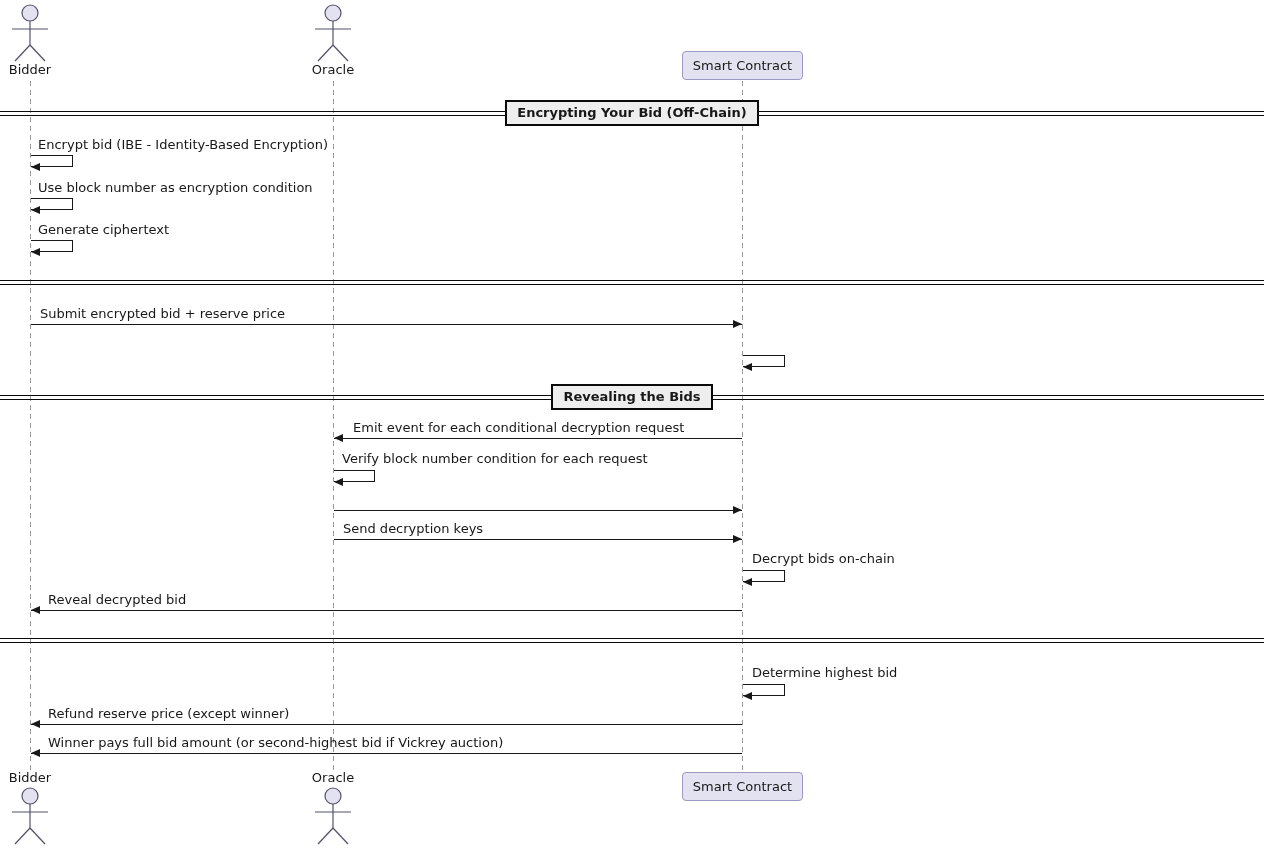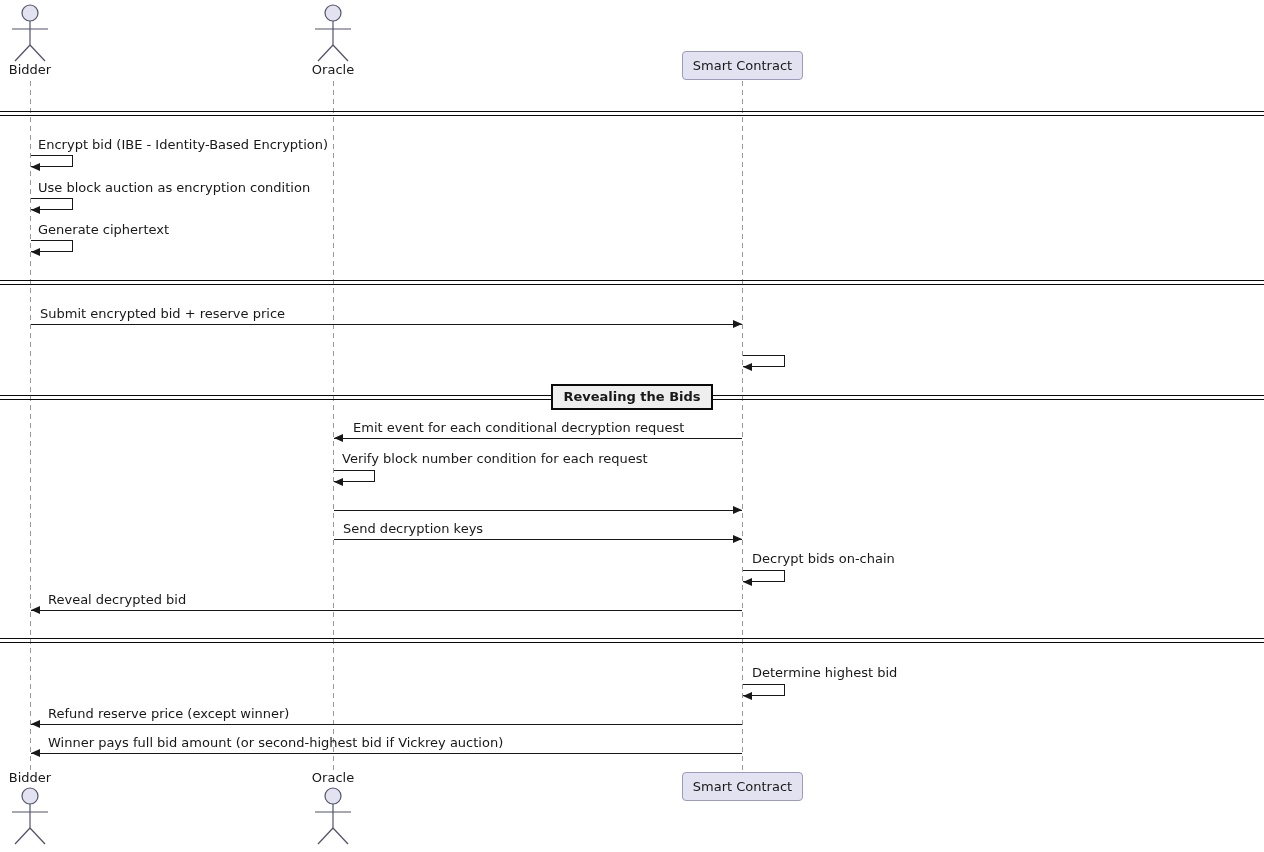--- a/index.html
+++ b/index.html
@@ -87,30 +87,33 @@
     </svg>
     <div class="actor-label">Oracle</div>
   </div>
 
   <div class="participant" style="left:682px; top:51px; width:121px; height:29px">
     <span>Smart Contract</span>
   </div>
 
   <div class="divider-line" style="top:111px"></div>
   <div class="divider-line" style="top:115px"></div>
+  <div class="divider-box" style="top:100px">
+    <span>Encrypting Your Bid (Off-Chain)</span>
+  </div>
 
   <div class="msg-label" style="left:38px; top:138px">Encrypt bid (IBE - Identity-Based Encryption)</div>
   <div class="sm" style="left:31px; top:155px; width:42px; height:12px">
     <div class="t"></div>
       <div class="r"></div>
       <div class="b"></div>
       <div class="h"></div>
   </div>
 
-  <div class="msg-label" style="left:38px; top:181px">Use block auction as encryption condition</div>
+  <div class="msg-label" style="left:38px; top:181px">Use block number as encryption condition</div>
   <div class="sm" style="left:31px; top:198px; width:42px; height:12px">
     <div class="t"></div>
       <div class="r"></div>
       <div class="b"></div>
       <div class="h"></div>
   </div>
 
   <div class="msg-label" style="left:38px; top:223px">Generate ciphertext</div>
   <div class="sm" style="left:31px; top:240px; width:42px; height:12px">
     <div class="t"></div>

